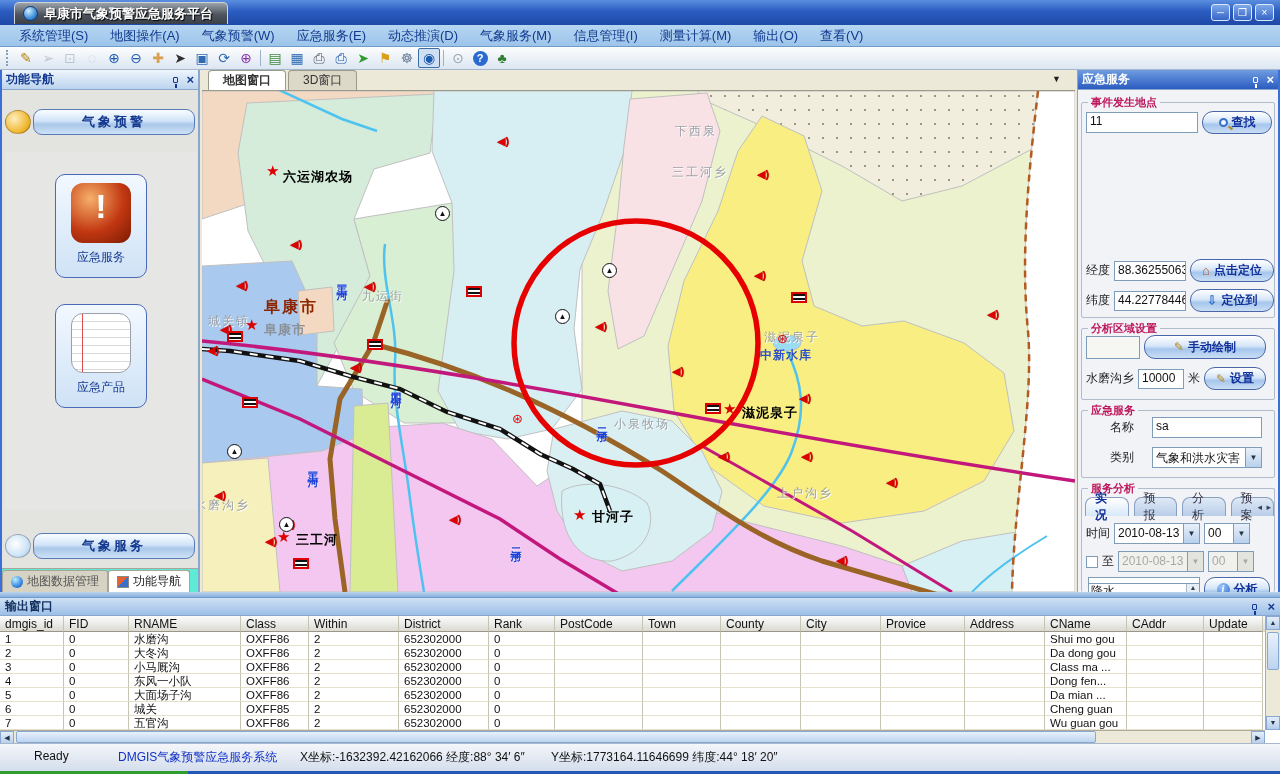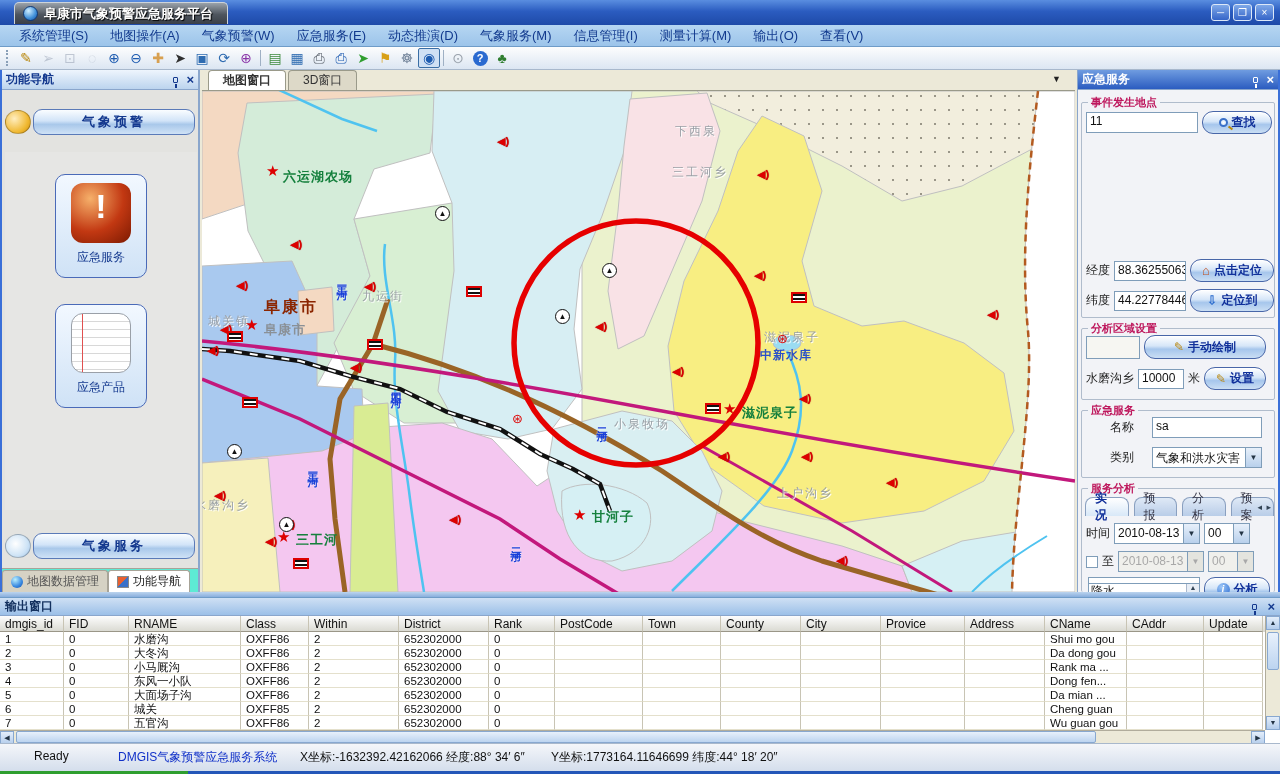--- a/index.html
+++ b/index.html
@@ -64,21 +64,21 @@
   
   .map-wrap{position:absolute;left:202px;top:70px;width:873px;height:522px;background:#ece9d8;}
   .map-tabbar{height:21px;background:#ece9d8;border-bottom:1px solid #9a9a8a;display:flex;align-items:flex-end;padding-left:6px;position:relative;}
   .map-tab{height:20px;padding:0 14px;display:flex;align-items:center;font-size:12px;border:1px solid #9a9a8a;border-bottom:none;border-radius:4px 4px 0 0;background:#ddd9c8;color:#333;margin-right:2px;}
   .map-tab.active{background:#fff;font-weight:bold;}
   .map-dd{position:absolute;right:14px;top:4px;font-size:9px;color:#222;}
   .map-canvas{position:relative;width:873px;height:501px;background:#fff;overflow:hidden;}
   .map-canvas svg{position:absolute;left:0;top:0;}
   .lbl{position:absolute;white-space:nowrap;pointer-events:none;}
   .lbl-city{color:#8b2500;font-size:16px;font-weight:bold;letter-spacing:2px;}
-  .lbl-town{color:#15803d;font-size:13px;font-weight:bold;letter-spacing:1px;}
+  .lbl-town{color:#000000;font-size:13px;font-weight:bold;letter-spacing:1px;}
   .lbl-district{color:#9aa0a6;font-size:12px;letter-spacing:2px;text-shadow:1px 1px 0 #fff;}
   .lbl-district-dark{color:#8a9096;font-size:13px;font-weight:bold;letter-spacing:1px;}
   .lbl-water{color:#2b50c8;font-size:12px;font-weight:bold;letter-spacing:1px;}
   .lbl-river{color:#1a40d8;font-size:11px;font-weight:bold;writing-mode:vertical-rl;text-orientation:upright;letter-spacing:2px;text-shadow:0 0 2px #fff;}
   .mk{position:absolute;pointer-events:none;line-height:1;}
   .mk-speaker{color:#dd0000;font-size:11px;font-weight:bold;text-shadow:0 0 1px #900;}
   .mk-star{color:#dd0000;font-size:15px;}
   .mk-station{width:15px;height:15px;border:1.5px solid #111;border-radius:50%;background:#fff;color:#111;font-size:8px;text-align:center;line-height:13px;}
   .mk-flag{width:16px;height:11px;border:2px solid #dd0000;background:repeating-linear-gradient(180deg,#111 0 2px,#fff 2px 4px);}
   .mk-ornament{color:#dd0000;font-size:13px;}
@@ -621,21 +621,21 @@
           <div class="ot-cell" data-name="table-cell" style="width: 68px;">OXFF86</div>
           <div class="ot-cell" data-name="table-cell" style="width: 90px;">2</div>
           <div class="ot-cell" data-name="table-cell" style="width: 90px;">652302000</div>
           <div class="ot-cell" data-name="table-cell" style="width: 66px;">0</div>
           <div class="ot-cell" data-name="table-cell" style="width: 88px;"></div>
           <div class="ot-cell" data-name="table-cell" style="width: 78px;"></div>
           <div class="ot-cell" data-name="table-cell" style="width: 80px;"></div>
           <div class="ot-cell" data-name="table-cell" style="width: 80px;"></div>
           <div class="ot-cell" data-name="table-cell" style="width: 84px;"></div>
           <div class="ot-cell" data-name="table-cell" style="width: 80px;"></div>
-          <div class="ot-cell" data-name="table-cell" style="width: 82px;">Rank ma ...</div>
+          <div class="ot-cell" data-name="table-cell" style="width: 82px;">Class ma ...</div>
           <div class="ot-cell" data-name="table-cell" style="width: 77px;"></div>
           <div class="ot-cell" data-name="table-cell" style="width: 59px;"></div>
         </div>
         <div class="ot-row" data-name="table-row">
           <div class="ot-cell" data-name="table-cell" style="width: 64px;">4</div>
           <div class="ot-cell" data-name="table-cell" style="width: 65px;">0</div>
           <div class="ot-cell" data-name="table-cell" style="width: 112px;">东风一小队</div>
           <div class="ot-cell" data-name="table-cell" style="width: 68px;">OXFF86</div>
           <div class="ot-cell" data-name="table-cell" style="width: 90px;">2</div>
           <div class="ot-cell" data-name="table-cell" style="width: 90px;">652302000</div>

